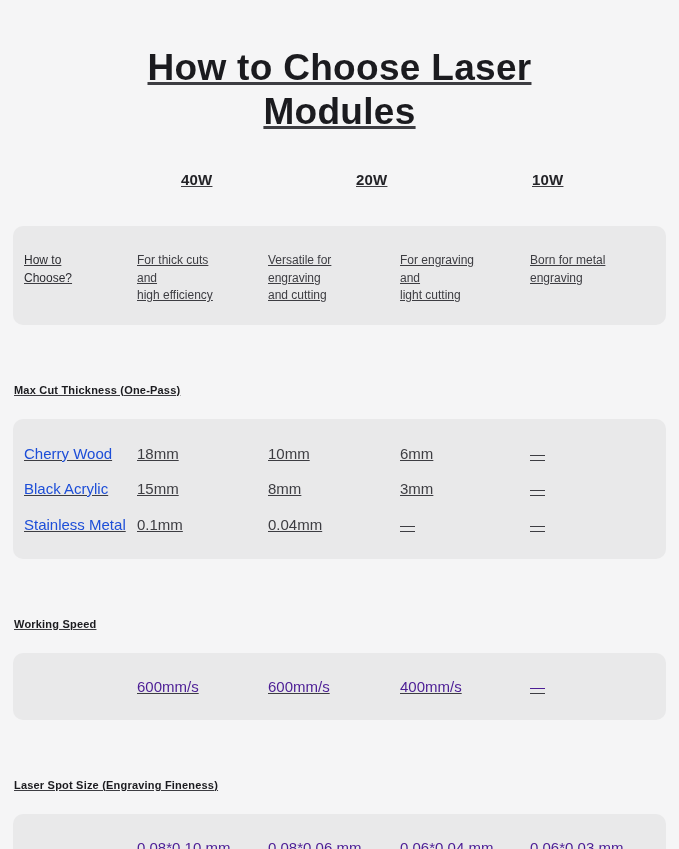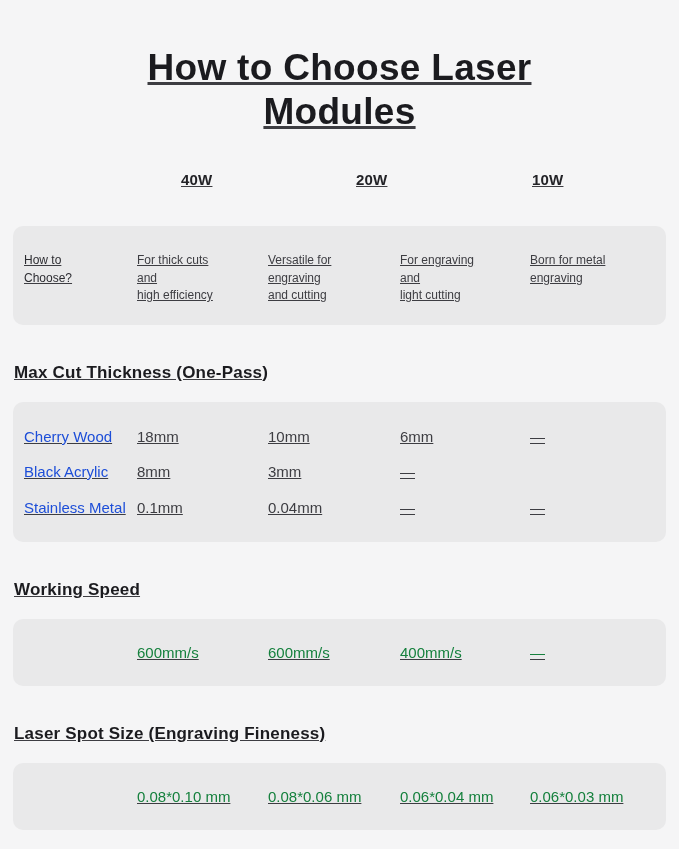--- a/index.html
+++ b/index.html
@@ -70,22 +70,22 @@
     line-height: 17.5px;
     color: #3d3d42;
     padding-right: 14px;
   }
   .choose-panel .label-cell {
     color: #2c2c31;
   }
 
   
   .section-title {
-    margin: 39px 0 0 14px;
-    font-size: 17px;
+    margin: 56px 0 0 14px;
+    font-size: 11px;
     line-height: 18px;
     font-weight: 700;
     color: #1b1b1f;
     letter-spacing: 0.2px;
   }
   .section-title + .panel { margin-top: 20px; }
 
   
   .thickness-panel { padding-top: 17px; padding-bottom: 17px; }
   .trow {
@@ -93,21 +93,21 @@
     line-height: 35.5px;
     color: #3d3d42;
   }
   .trow .row-label { color: #1d4ed8; }
 
   
   .single-row-panel { padding-top: 25px; padding-bottom: 24px; }
   .single-row-panel .cell {
     font-size: 15px;
     line-height: 18px;
-    color: #15803d;
+    color: #4c1d95;
   }
 </style>
 </head>
 <body>
 
 <div class="page">
 
   <h1 class="title">
     <span class="title-line">How to Choose Laser</span>
     <span class="title-line">Modules</span>
@@ -151,20 +151,21 @@
   <div class="panel panel-pad thickness-panel">
     <div class="grid trow">
       <div class="cell row-label">Cherry Wood</div>
       <div class="cell">18mm</div>
       <div class="cell">10mm</div>
       <div class="cell">6mm</div>
       <div class="cell">—</div>
     </div>
     <div class="grid trow">
       <div class="cell row-label">Black Acrylic</div>
+      <div class="cell">15mm</div>
       <div class="cell">8mm</div>
       <div class="cell">3mm</div>
       <div class="cell">—</div>
     </div>
     <div class="grid trow">
       <div class="cell row-label">Stainless Metal</div>
       <div class="cell">0.1mm</div>
       <div class="cell">0.04mm</div>
       <div class="cell">—</div>
       <div class="cell">—</div>

